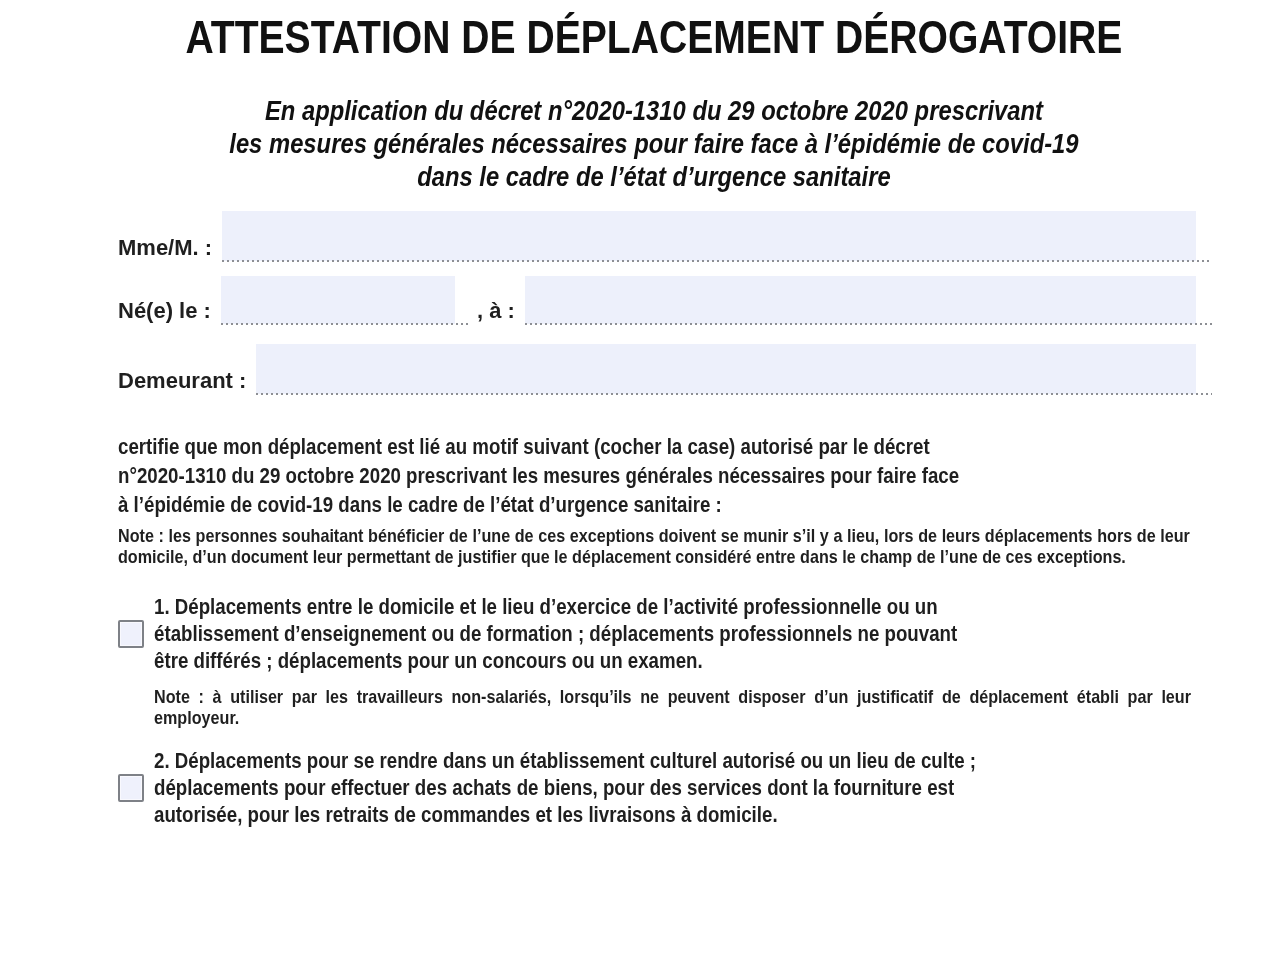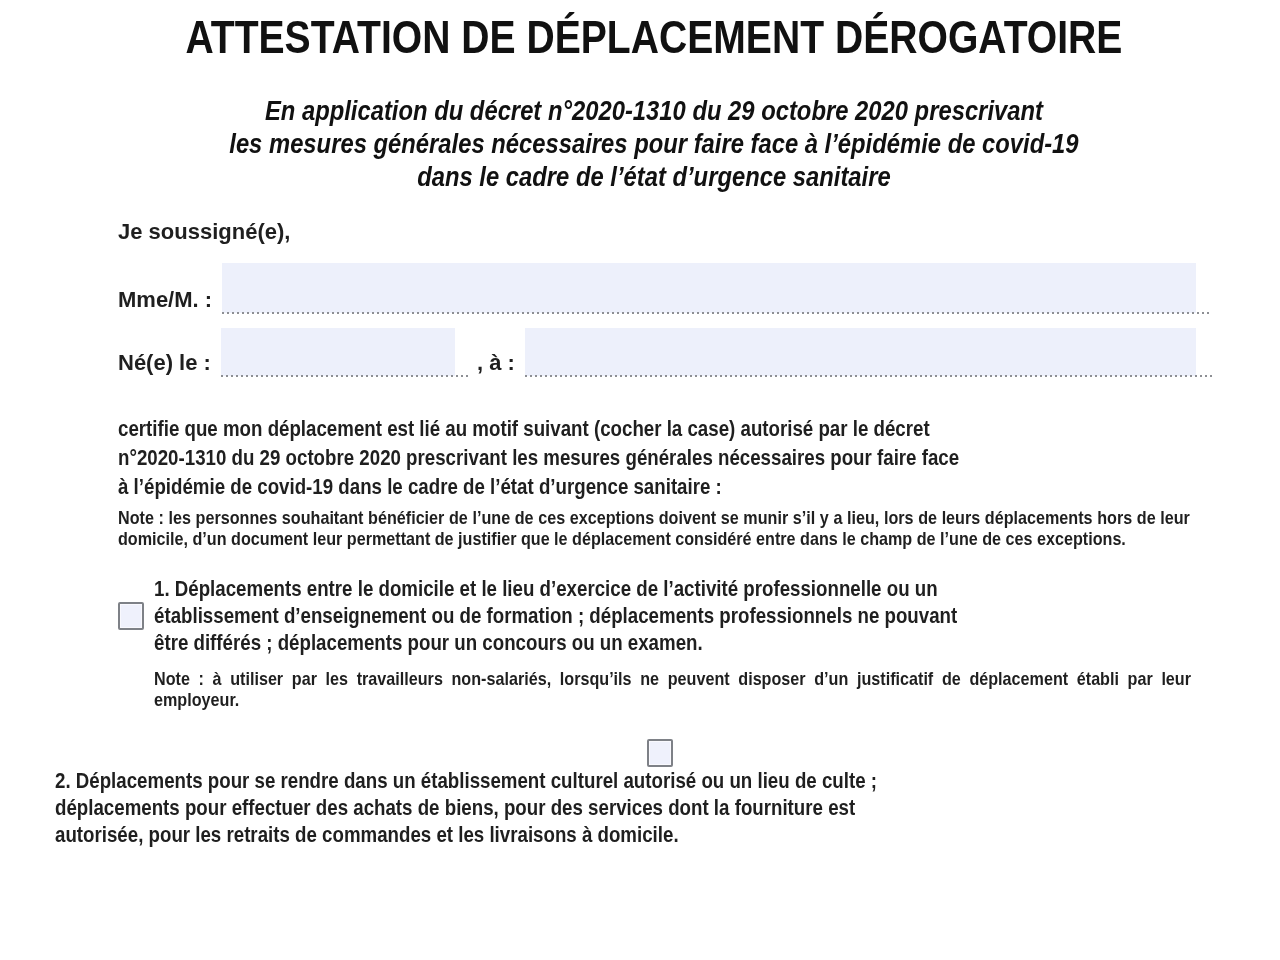--- a/index.html
+++ b/index.html
@@ -101,21 +101,21 @@
     margin-top: 6px;
     font-size: 19px;
     line-height: 21.5px;
     text-align: justify;
   }
   .reason-row {
     display: flex;
     align-items: center;
   }
   .reason-1 { margin-top: 25px; }
-  .reason-2 { margin-top: 26px; flex-direction: column; }
+  .reason-2 { margin-top: 18px; }
   .reason-3 { margin-top: 19px; }
   .checkbox {
     flex: none;
     width: 22px;
     height: 24px;
     border: 2px solid #7e8187;
     border-radius: 2px;
     background: #eff1fc;
     margin: 2px 10px 0 0;
     box-shadow: inset 0 0 0 1px rgba(255,255,255,0.6);
@@ -145,40 +145,45 @@
 
 <div class="page">
   <div class="content">
 
     <h1 class="doc-title condensed">ATTESTATION DE DÉPLACEMENT DÉROGATOIRE</h1>
 
     <div class="doc-subtitle condensed">En application du décret n°2020-1310 du 29 octobre 2020 prescrivant
 les mesures générales nécessaires pour faire face à l’épidémie de covid-19
 dans le cadre de l’état d’urgence sanitaire</div>
 
-    <div class="intro">Je soussigné(e),</div>
 
     <div class="field-row row-name">
       <span class="field-label">Mme/M. :</span>
       <div class="input-line grow">
         <span class="field-value"></span>
       </div>
     </div>
 
     <div class="field-row row-birth">
       <span class="field-label">Né(e) le :</span>
       <div class="input-line birthdate-box">
         <span class="field-value"></span>
       </div>
       <span class="field-label mid-label">, à :</span>
       <div class="input-line birthplace-box grow">
         <span class="field-value"></span>
       </div>
     </div>
 
+    <div class="field-row row-address">
+      <span class="field-label">Demeurant :</span>
+      <div class="input-line grow">
+        <span class="field-value"></span>
+      </div>
+    </div>
 
     <div class="statement condensed">certifie que mon déplacement est lié au motif suivant (cocher la case) autorisé par le décret
 n°2020-1310 du 29 octobre 2020 prescrivant les mesures générales nécessaires pour faire face
 à l’épidémie de covid-19 dans le cadre de l’état d’urgence sanitaire :</div>
 
     <div class="note-full condensed">Note : les personnes souhaitant bénéficier de l’une de ces exceptions doivent se munir s’il y a lieu, lors de leurs déplacements hors de leur domicile, d’un document leur permettant de justifier que le déplacement considéré entre dans le champ de l’une de ces exceptions.</div>
 
     <div class="reason-row reason-1">
       <div class="checkbox"></div>
       <div class="reason-text">1. Déplacements entre le domicile et le lieu d’exercice de l’activité professionnelle ou un

